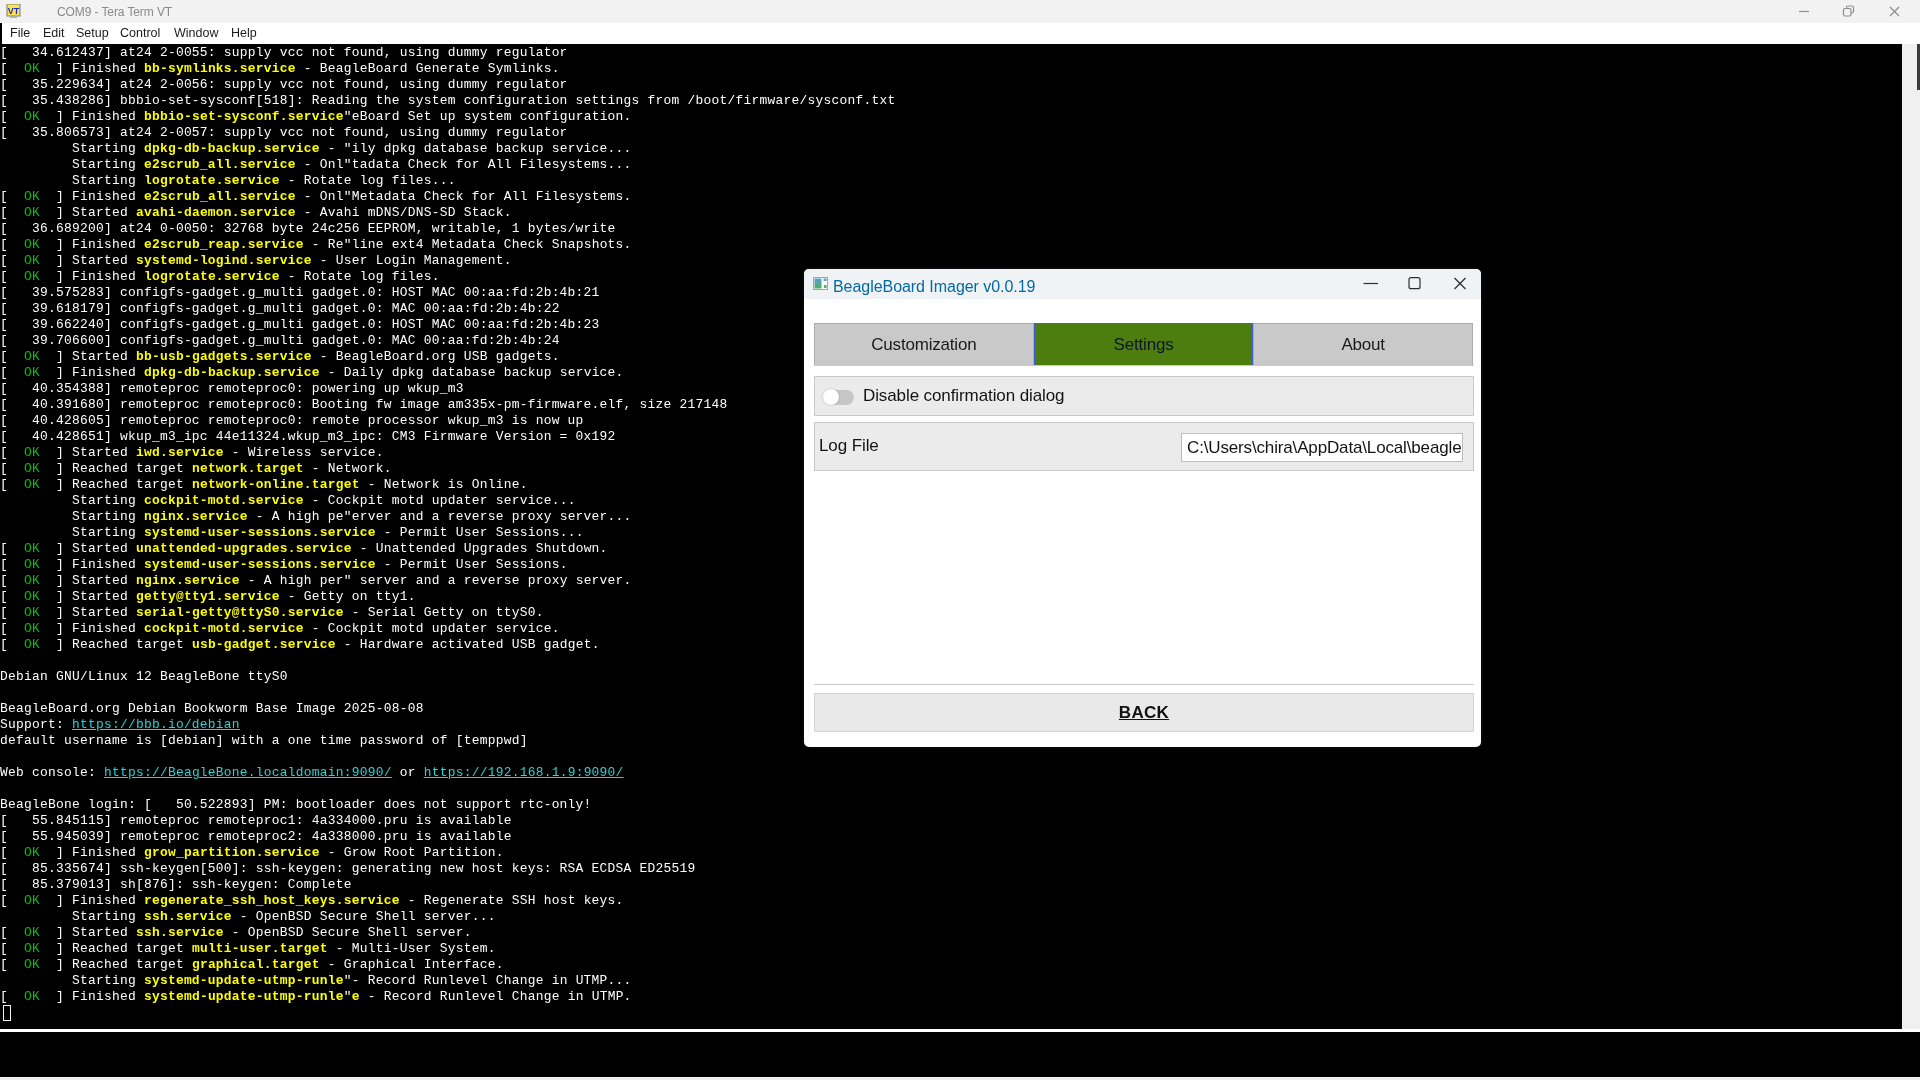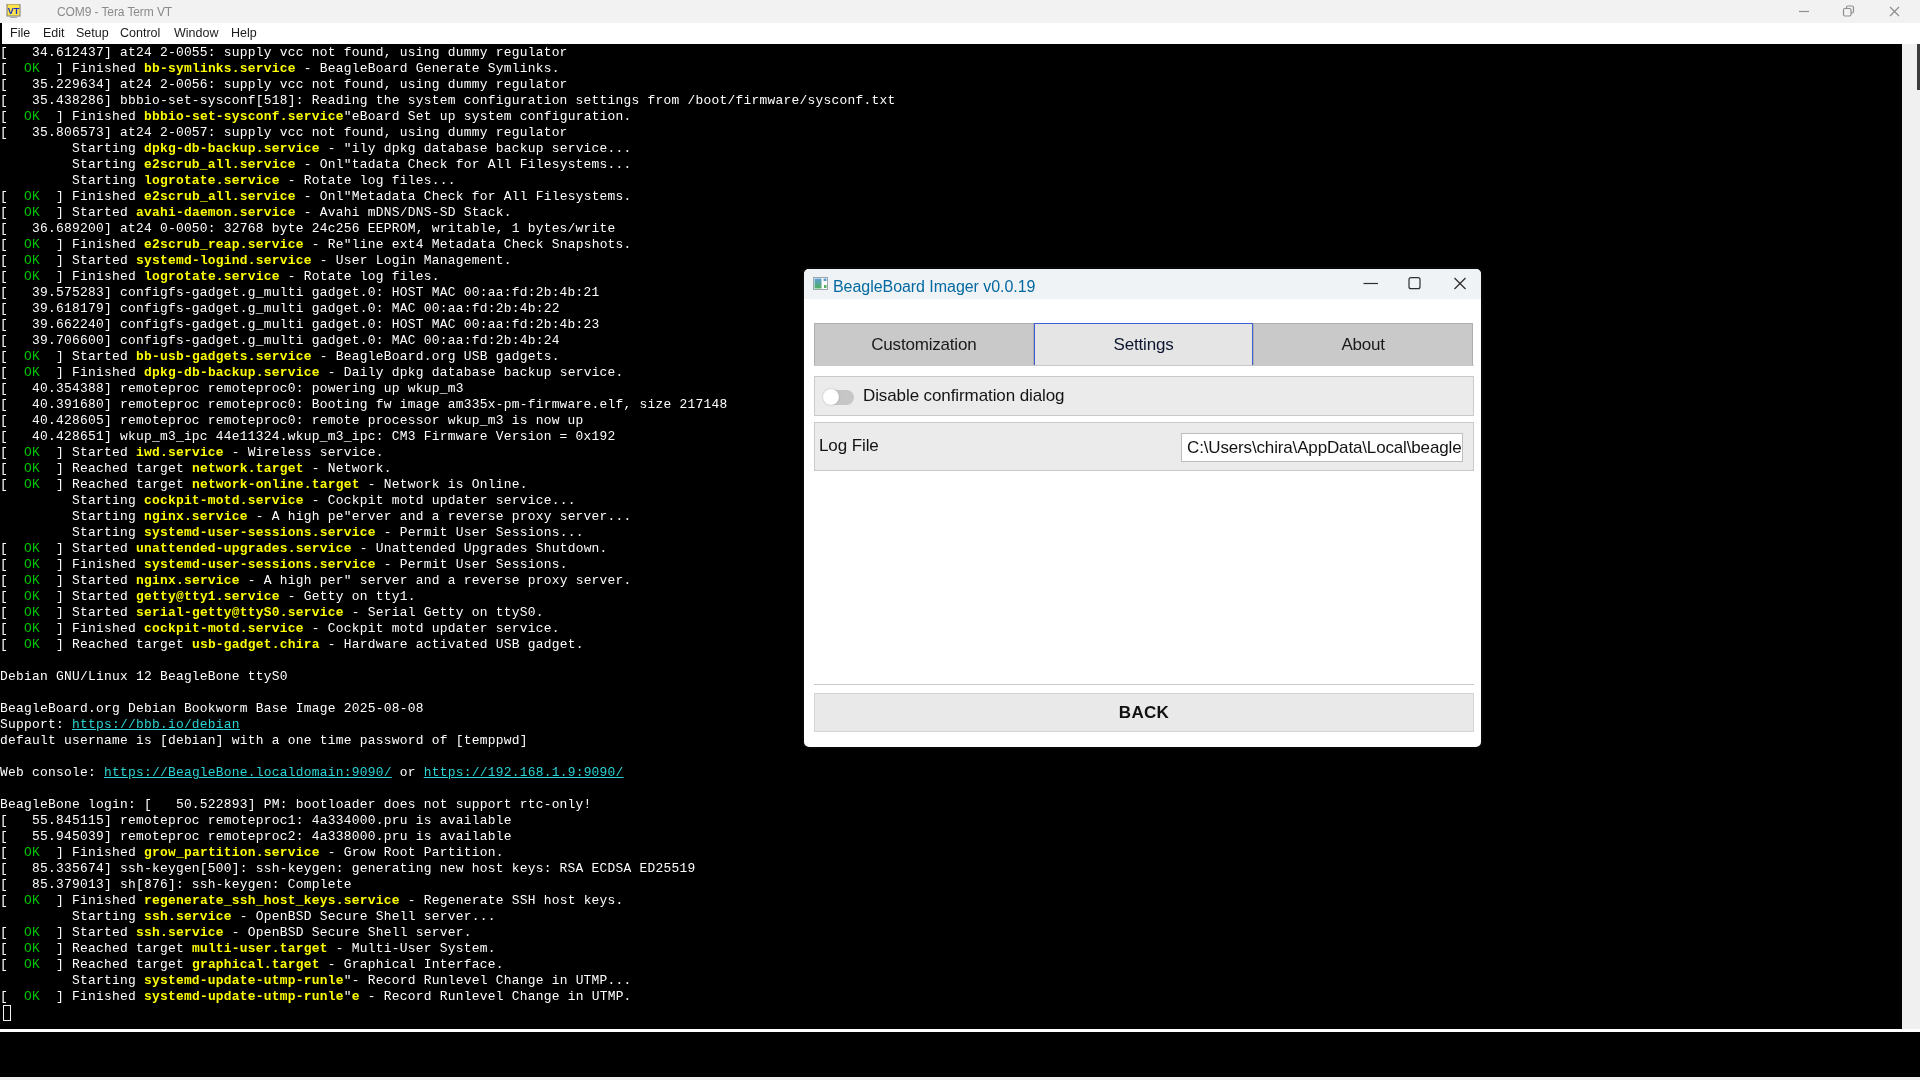--- a/index.html
+++ b/index.html
@@ -21,32 +21,32 @@
 #tt-bottom { left:0; top:1029px; width:1920px; height:3px; background:#ffffff; }
 #sb { left:1902px; top:44px; width:18px; height:985px; background:#f0f0f0; }
 #sb .thumb { position:absolute; left:15px; top:0px; width:3px; height:46px; background:#3c3c3c; }
 
 
 #dlg { left:802px; top:267px; width:681px; height:482px; background:#ffffff; border:2px solid #070707; border-radius:7px; }
 #dlg-title { position:absolute; left:0; top:0; width:100%; height:30px; background:#f0f3f5; border-radius:5px 5px 0 0; }
 #dlg-title .t { position:absolute; left:29px; top:8.5px; font-size:16px; color:#0369a1; letter-spacing:-0.05px; }
 #dlg-tabs { position:absolute; left:10px; top:54px; width:659px; height:43px; }
 .tab { position:absolute; top:0; height:43px; width:219.7px; background:#c9c9c9; border:1px solid #adadad; font-size:17px; color:#1a1a1a; text-align:center; line-height:41px; letter-spacing:-0.2px;}
-.tab.sel { background:#e5e5e5; border:1px solid #3c5fd2; color:#0c1630; }
+.tab.sel { background:#4d7c0f; border:1px solid #3c5fd2; color:#0c1630; }
 #sep1 { position:absolute; left:10px; top:96px; width:660px; height:1px; background:#c9c9c9; }
 .row { position:absolute; left:10px; width:660px; background:#ebebeb; border:1px solid #c9c9c9; }
 #row1 { top:107px; height:40px;padding-left:19px; }
 #row2 { top:153px; height:49px; }
 .rowlabel { position:absolute; font-size:17px; color:#141414; letter-spacing:-0.1px; }
 #toggle { position:absolute; left:9px; top:12.5px; width:30px; height:15px; background:#c6c6c6; border-radius:8px; }
 #toggle .knob { position:absolute; left:-1px; top:-0.5px; width:16px; height:16px; background:#ffffff; border-radius:50%; box-shadow:0 0 2px rgba(0,0,0,0.25); }
 #input { position:absolute; left:366px; top:10px; width:282px; height:29px; background:#ffffff; border:1px solid #bdbdbd; overflow:hidden; }
 #input .it { position:absolute; left:5px; top:4px; font-size:17px; color:#141414; white-space:nowrap; letter-spacing:-0.15px;}
 #sep2 { position:absolute; left:10px; top:415px; width:660px; height:1px; background:#c9c9c9; }
-#backbtn { position:absolute; left:10px; top:424px; width:660px; height:39px; background:#e9e9e9; border:1px solid #d4d4d4; font-size:17px; font-weight:bold; color:#111; text-align:center; line-height:37px; letter-spacing:0.3px;}
+#backbtn { position:absolute; left:10px; top:424px; width:660px; height:39px; background:#e9e9e9; border:1px solid #d4d4d4; font-size:17px; font-weight:bold; color:#111; text-align:center; line-height:37px; letter-spacing:0.3px;text-decoration:underline;}
 
 
 #taskbar { left:0; top:1032px; width:1920px; height:48px; background:#efefef;margin-top:45px; }
 .tbdash { position:absolute; top:1071px; width:9px; height:3px; border-radius:2px; background:#8d8d8d; }
 .trayt { position:absolute; font-size:12px; color:#1b1b1b; }
 </style></head>
 <body>
 <div id="root">
 
 <div class="abs" id="tt-title">
@@ -107,21 +107,21 @@
 [  <i class="g">OK</i>  ] Reached target <i class="y">network-online.target</i> - Network is Online.
          Starting <i class="y">cockpit-motd.service</i> - Cockpit motd updater service...
          Starting <i class="y">nginx.service</i> - A high pe"erver and a reverse proxy server...
          Starting <i class="y">systemd-user-sessions.service</i> - Permit User Sessions...
 [  <i class="g">OK</i>  ] Started <i class="y">unattended-upgrades.service</i> - Unattended Upgrades Shutdown.
 [  <i class="g">OK</i>  ] Finished <i class="y">systemd-user-sessions.service</i> - Permit User Sessions.
 [  <i class="g">OK</i>  ] Started <i class="y">nginx.service</i> - A high per" server and a reverse proxy server.
 [  <i class="g">OK</i>  ] Started <i class="y">getty@tty1.service</i> - Getty on tty1.
 [  <i class="g">OK</i>  ] Started <i class="y">serial-getty@ttyS0.service</i> - Serial Getty on ttyS0.
 [  <i class="g">OK</i>  ] Finished <i class="y">cockpit-motd.service</i> - Cockpit motd updater service.
-[  <i class="g">OK</i>  ] Reached target <i class="y">usb-gadget.chira</i> - Hardware activated USB gadget.
+[  <i class="g">OK</i>  ] Reached target <i class="y">usb-gadget.service</i> - Hardware activated USB gadget.
 
 Debian GNU/Linux 12 BeagleBone ttyS0
 
 BeagleBoard.org Debian Bookworm Base Image 2025-08-08
 Support: <i class="c">https://bbb.io/debian</i>
 default username is [debian] with a one time password of [temppwd]
 
 Web console: <i class="c">https://BeagleBone.localdomain:9090/</i> or <i class="c">https://192.168.1.9:9090/</i>
 
 BeagleBone login: [   50.522893] PM: bootloader does not support rtc-only!

